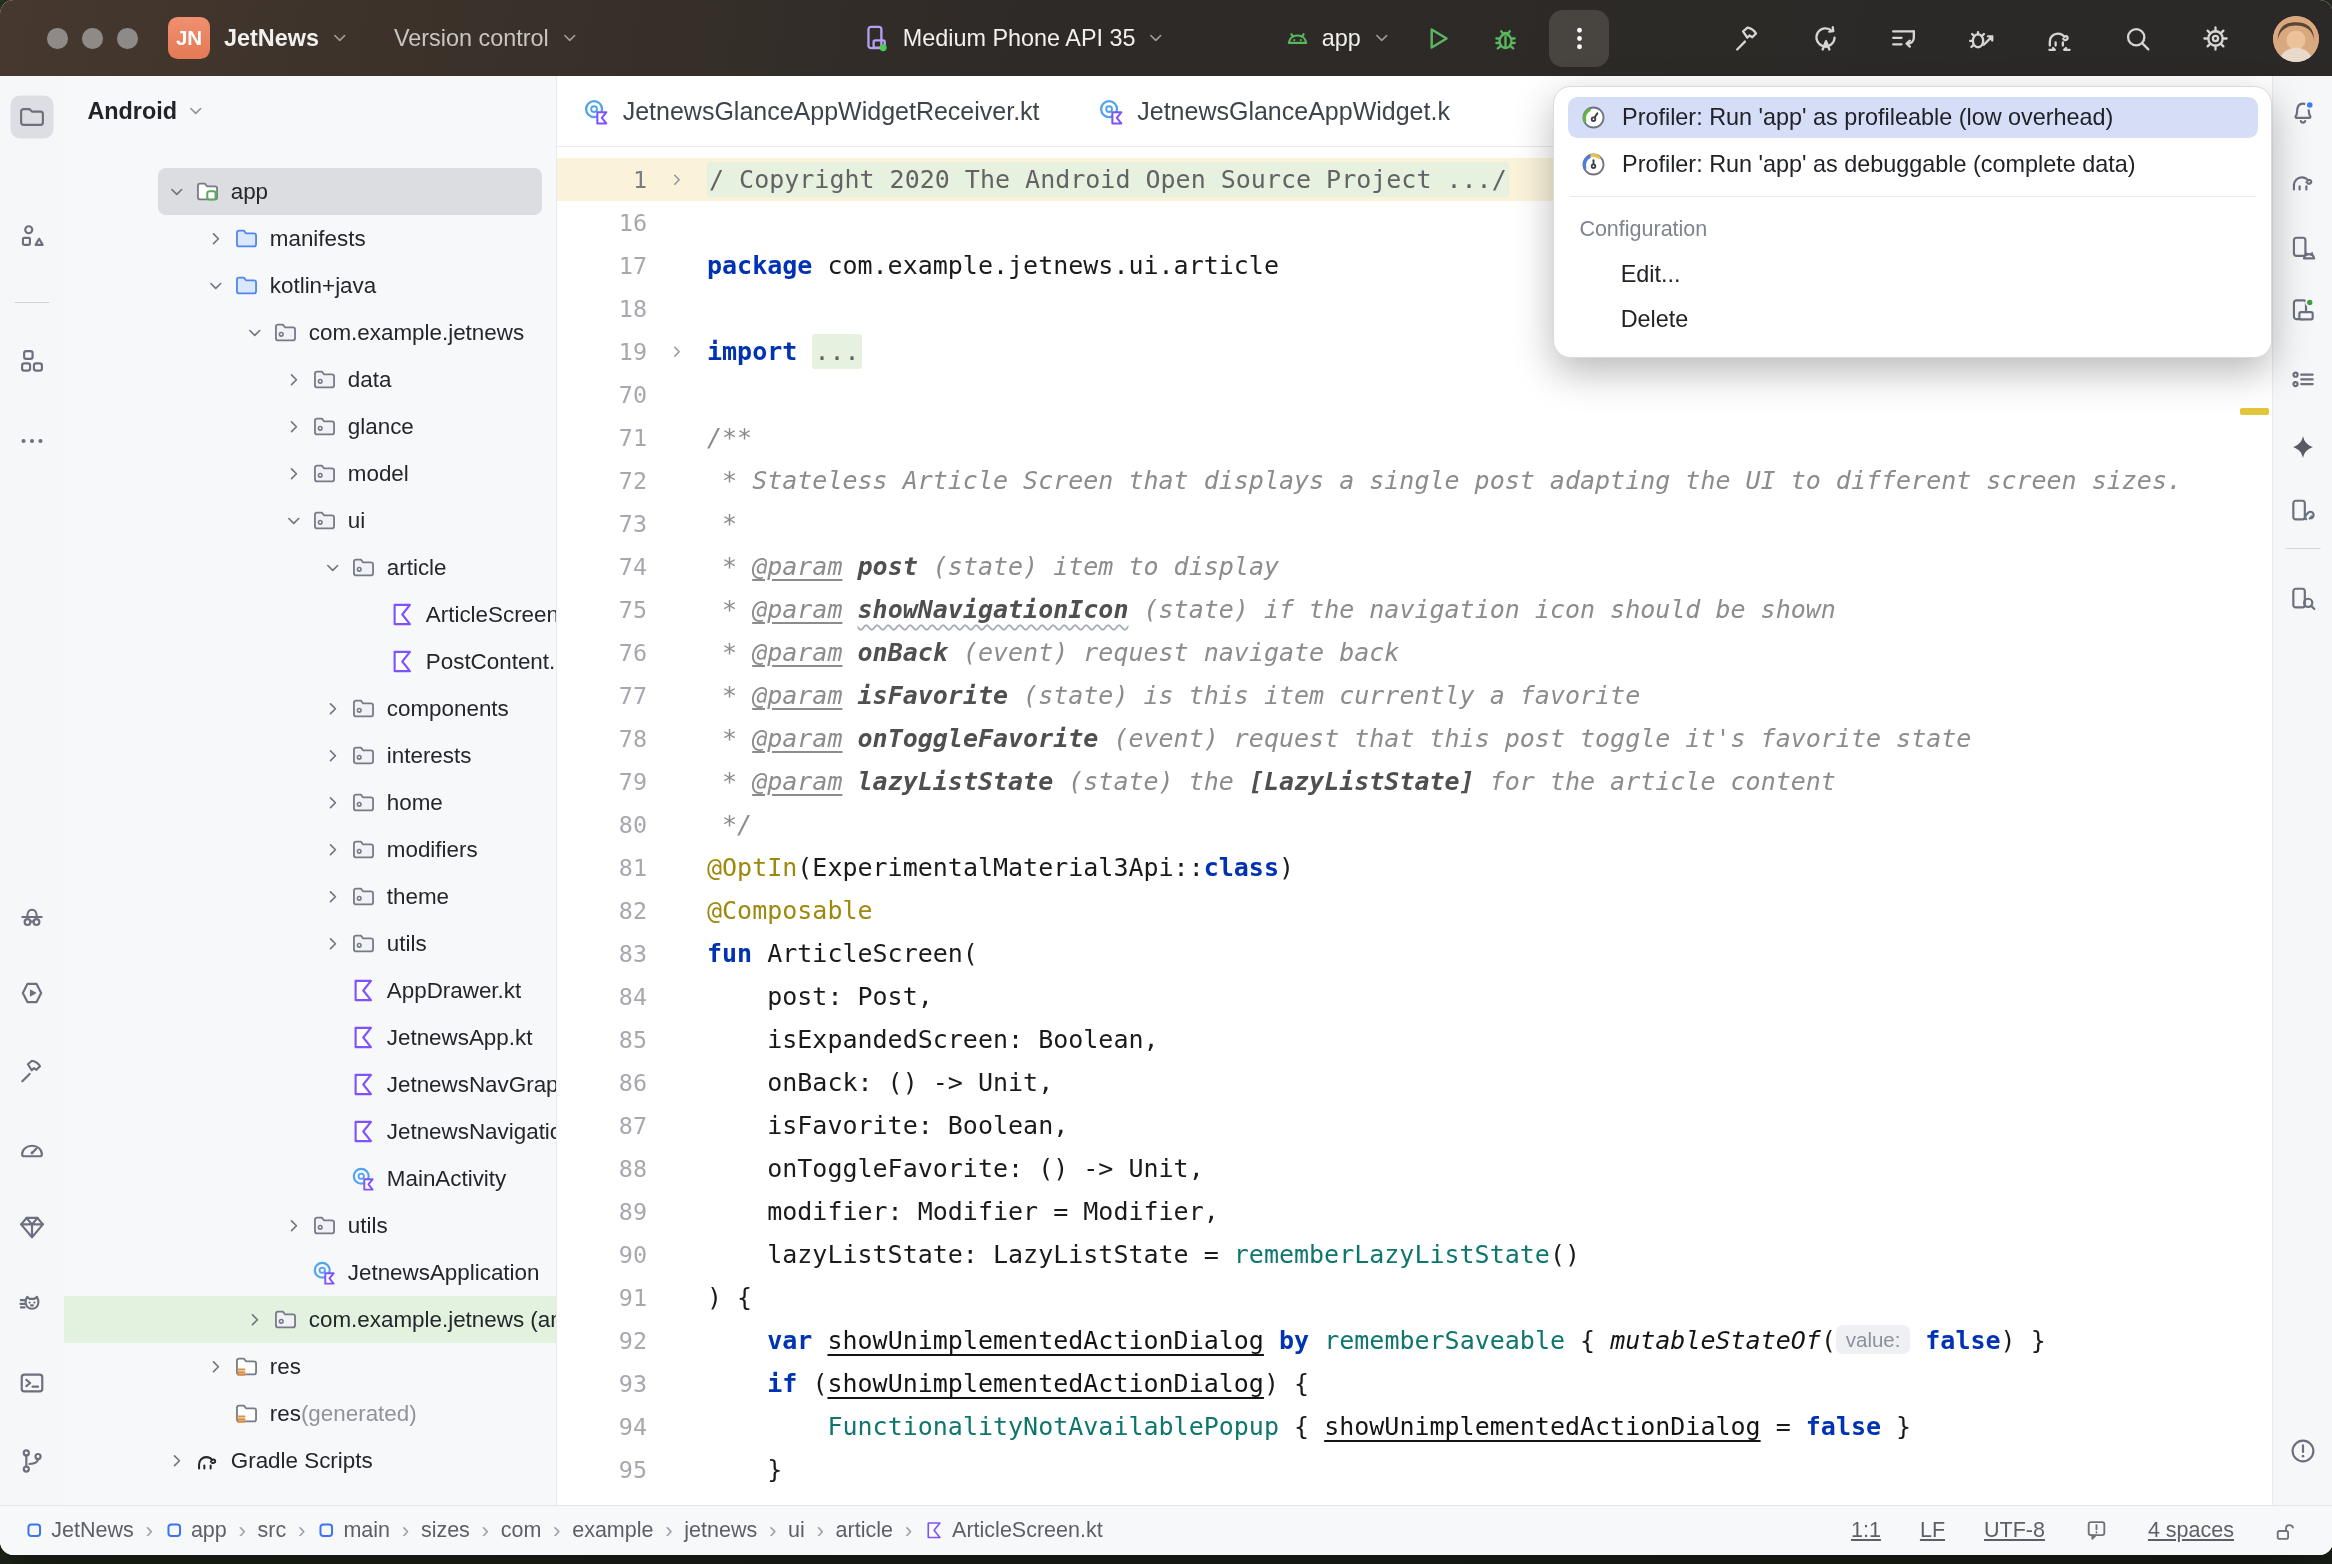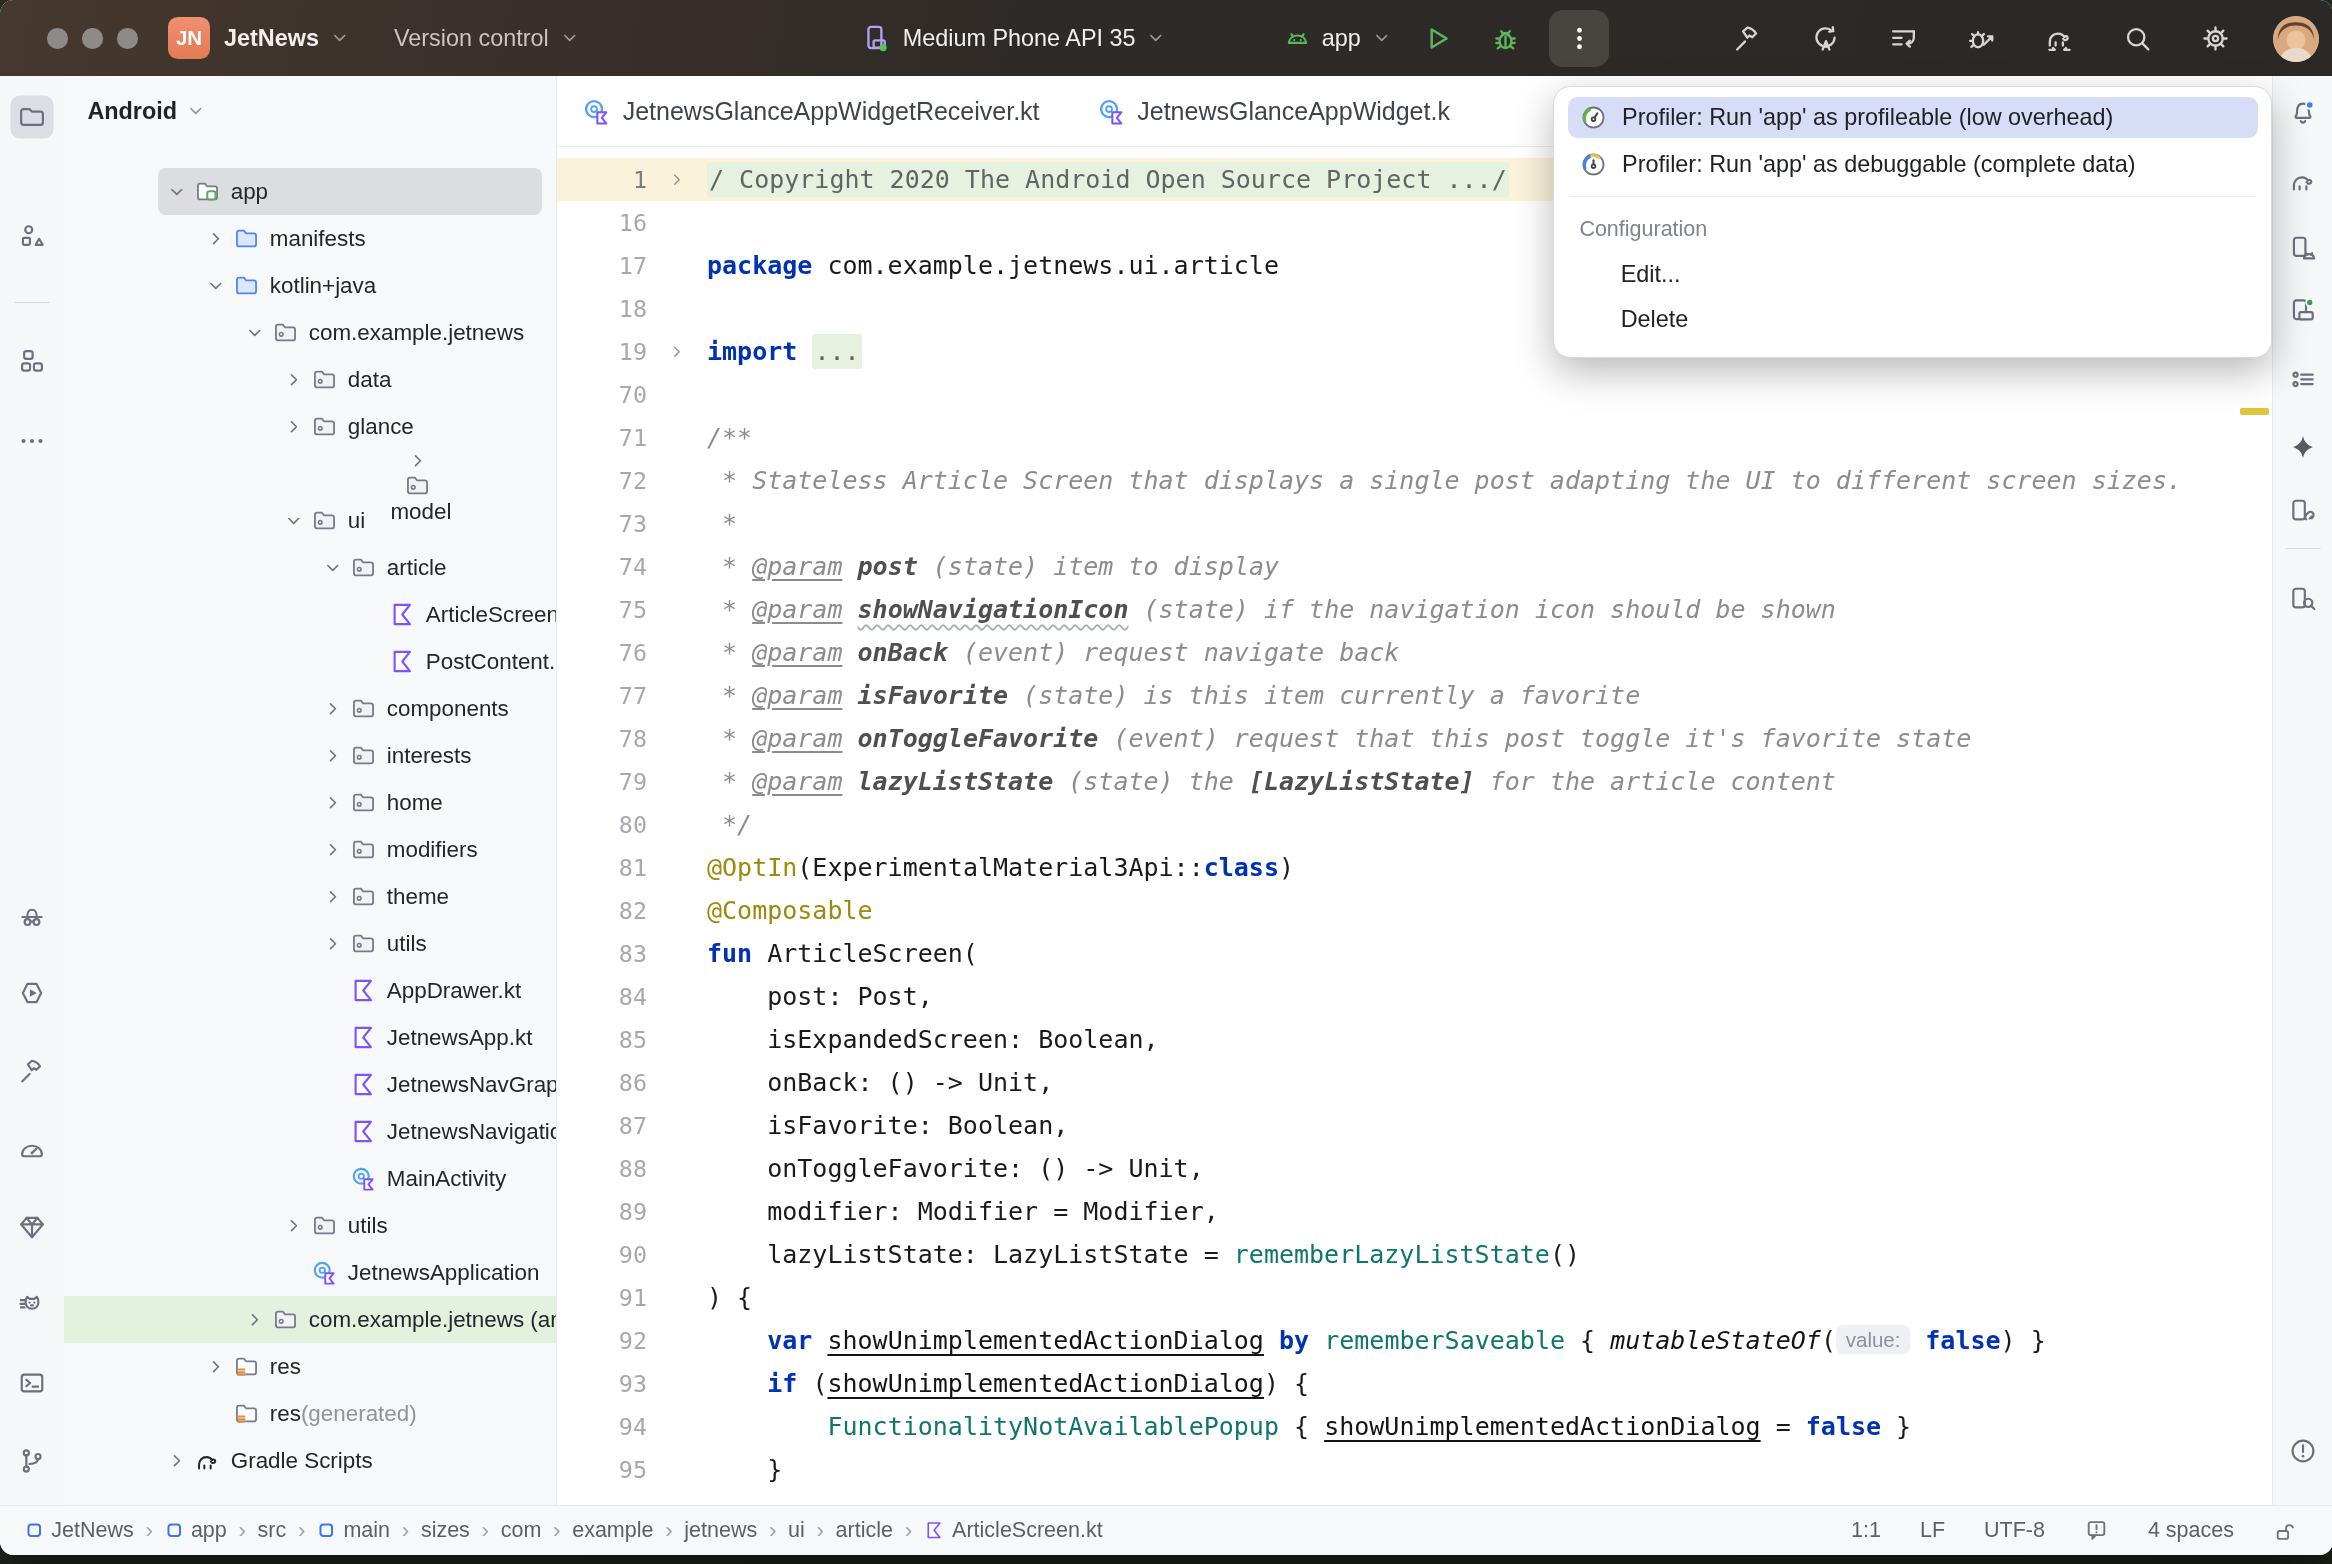--- a/index.html
+++ b/index.html
@@ -65,21 +65,21 @@
   .p-item{height:41px;display:flex;align-items:center;gap:13.7px;padding:0 11.7px;border-radius:9.8px;font-size:23.4px;color:#202228;cursor:pointer;margin-bottom:5.9px;}
   .p-item.hl{background:#d6def7;}
   .p-sep{height:1px;background:#e8eaee;margin:11.7px 2px 13.7px 2px;}
   .p-head{font-size:21.5px;color:#80848f;padding:5.9px 11.7px 9.8px 11.7px;}
   .p-action{height:45px;display:flex;align-items:center;padding-left:53px;font-size:23.4px;color:#202228;border-radius:9.8px;cursor:pointer;}
   
   .statusbar{position:absolute;left:0;bottom:0;width:100%;height:49px;background:#f7f8fa;border-top:1px solid #e3e5e9;display:flex;align-items:center;}
   .crumbs{display:flex;align-items:center;gap:11.7px;padding-left:25px;font-size:21.5px;color:#5c5f66;white-space:nowrap;}
   .crumb{display:flex;align-items:center;gap:7.8px;cursor:pointer;}
   .c-sep{color:#9fa2aa;font-size:22.4px;}
-  .sb-right{position:absolute;right:35px;display:flex;align-items:center;gap:39px;font-size:21.5px;color:#5c5f66;}
+  .sb-right{position:absolute;right:35px;display:flex;align-items:center;gap:39px;font-size:21.5px;color:#5c5f66;text-decoration:underline;}
   .sb-right .itm{cursor:pointer;display:flex;align-items:center;}
   svg{display:block;}
 </style>
 </head>
 <body>
 
 <div class="screen">
  <div class="window">
 
   <div class="topbar">
@@ -382,21 +382,21 @@
               </svg>
             </span>
             <span class="ticon">
               <svg width="27" height="27" viewBox="0 0 24 24" fill="none" stroke="currentColor" stroke-width="1.8" stroke-linecap="round" stroke-linejoin="round">
                 <path d="M3.5 7c0-1.1.9-2 2-2h4.2l1.8 2.4h7c1.1 0 2 .9 2 2V17a2 2 0 0 1-2 2h-13a2 2 0 0 1-2-2z" fill="#f1f2f5" stroke="#767b87" stroke-width="1.6"></path>
                 <circle cx="8.2" cy="13.6" r="1.6" fill="#fff" stroke="#767b87" stroke-width="1.4"></circle>
               </svg>
             </span>
             <span class="tlabel">glance</span>
           </div>
-          <div class="trow" style="padding-left: 215px; flex-direction: column;">
+          <div class="trow" style="padding-left: 215px;">
             <span class="tchev">
               <svg width="21.5" height="21.5" viewBox="0 0 24 24" fill="none" stroke="#70747e" stroke-width="1.8" stroke-linecap="round" stroke-linejoin="round">
                 <path d="M9.5 6.5 15 12l-5.5 5.5"></path>
               </svg>
             </span>
             <span class="ticon">
               <svg width="27" height="27" viewBox="0 0 24 24" fill="none" stroke="currentColor" stroke-width="1.8" stroke-linecap="round" stroke-linejoin="round">
                 <path d="M3.5 7c0-1.1.9-2 2-2h4.2l1.8 2.4h7c1.1 0 2 .9 2 2V17a2 2 0 0 1-2 2h-13a2 2 0 0 1-2-2z" fill="#f1f2f5" stroke="#767b87" stroke-width="1.6"></path>
                 <circle cx="8.2" cy="13.6" r="1.6" fill="#fff" stroke="#767b87" stroke-width="1.4"></circle>
               </svg>

